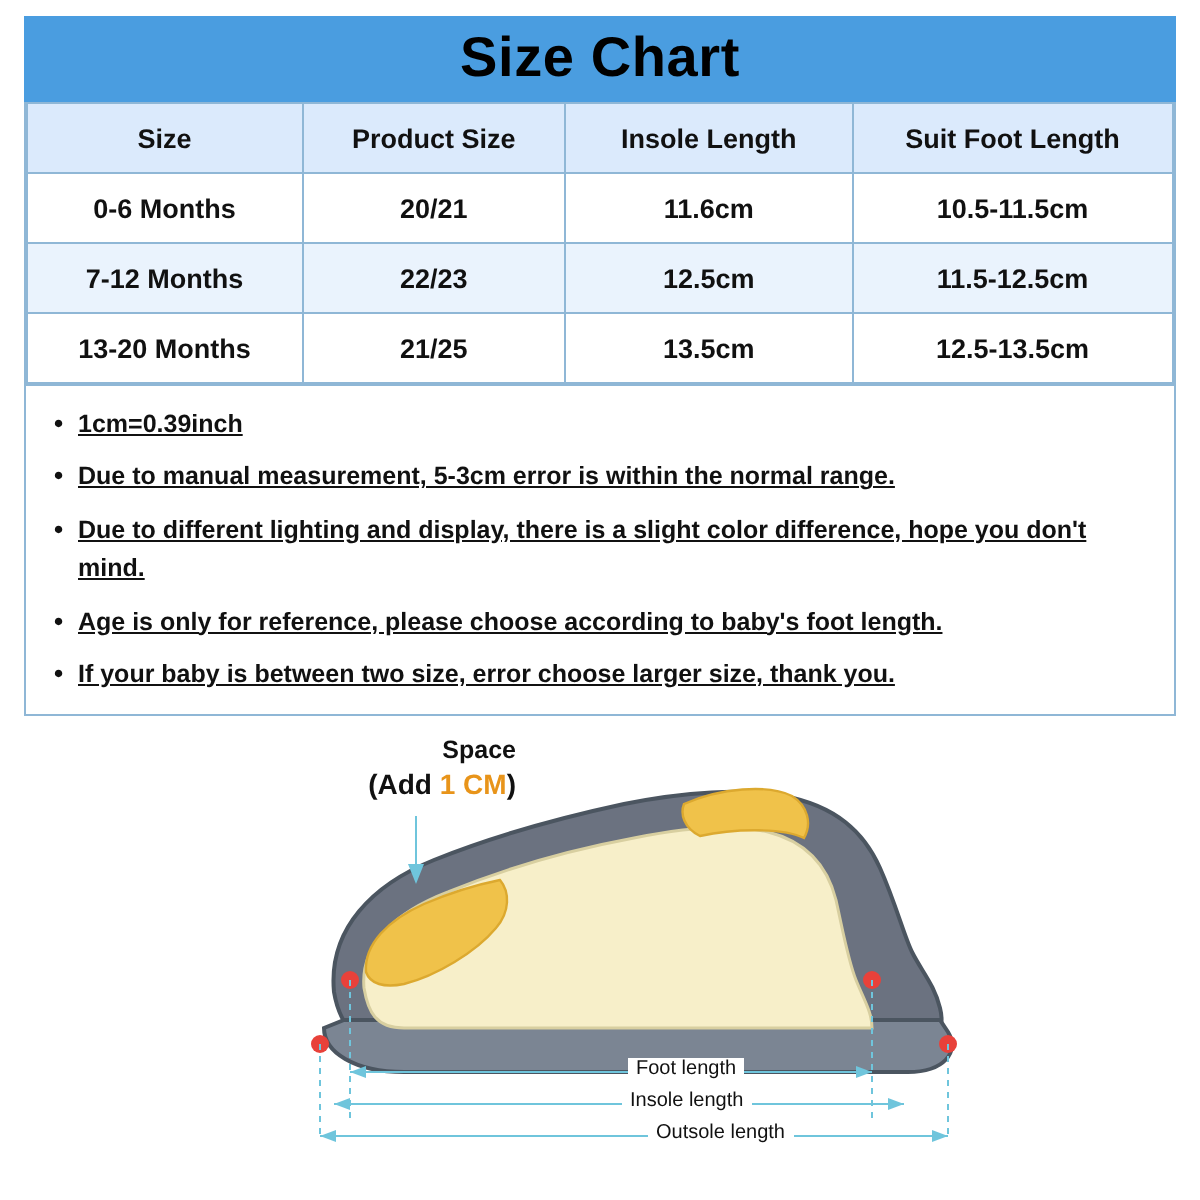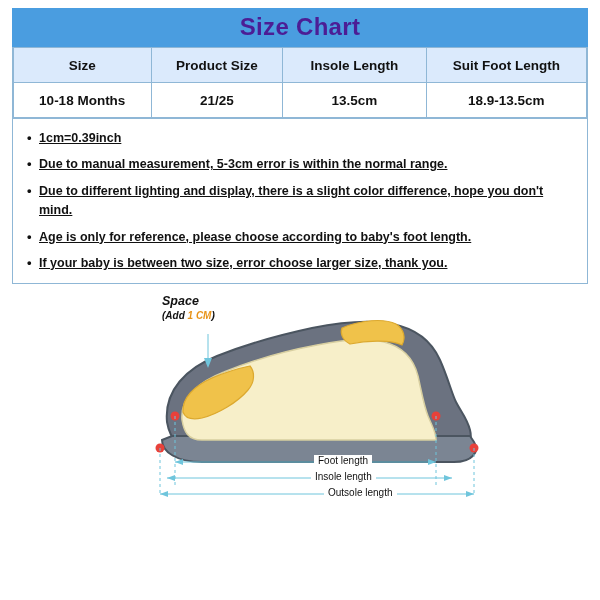--- a/index.html
+++ b/index.html
@@ -19,23 +19,23 @@
     width: 600px;
     height: 600px;
     background: #ffffff;
     box-sizing: border-box;
   }
 
   
   .title-bar {
     margin: 8px 12px 0 12px;
     background: #4a9de0;
-    color: #4c1d95;
+    color: #000000;
     text-align: center;
-    font-size: 24px;
+    font-size: 28px;
     font-weight: bold;
     padding: 5px 0 6px 0;
     letter-spacing: 0.3px;
   }
 
   
   .chart-wrap {
     margin: 0 12px;
     border: 1px solid #8fb7d6;
     border-top: none;
@@ -106,29 +106,28 @@
     height: 212px;
   }
   .diagram svg {
     display: block;
   }
   .space-label {
     position: absolute;
     left: 150px;
     top: 4px;
     width: 96px;
-    text-align: left;
+    text-align: right;
     font-size: 12.5px;
     font-weight: bold;
     color: #111111;
     line-height: 1.25;
-    font-style: italic;
   }
   .space-sub {
-    font-size: 10px;
+    font-size: 14px;
     font-weight: bold;
   }
   .space-sub .orange { color: #e8941a; }
   .dim-label {
     position: absolute;
     font-size: 10px;
     color: #111111;
     background: #ffffff;
     padding: 0 4px;
     white-space: nowrap;
@@ -153,24 +152,36 @@
       <thead>
         <tr>
           <th>Size</th>
           <th>Product Size</th>
           <th>Insole Length</th>
           <th>Suit Foot Length</th>
         </tr>
       </thead>
       <tbody>
         <tr class="odd">
-          <td>10-18 Months</td>
+          <td>0-6 Months</td>
+          <td>20/21</td>
+          <td>11.6cm</td>
+          <td>10.5-11.5cm</td>
+        </tr>
+        <tr class="even">
+          <td>7-12 Months</td>
+          <td>22/23</td>
+          <td>12.5cm</td>
+          <td>11.5-12.5cm</td>
+        </tr>
+        <tr class="odd">
+          <td>13-20 Months</td>
           <td>21/25</td>
           <td>13.5cm</td>
-          <td>18.9-13.5cm</td>
+          <td>12.5-13.5cm</td>
         </tr>
       </tbody>
     </table>
   </div>
 
   <div class="notes">
     <div class="note">
       <span class="bullet">•</span>
       <span class="note-text">1cm=0.39inch</span>
     </div>

